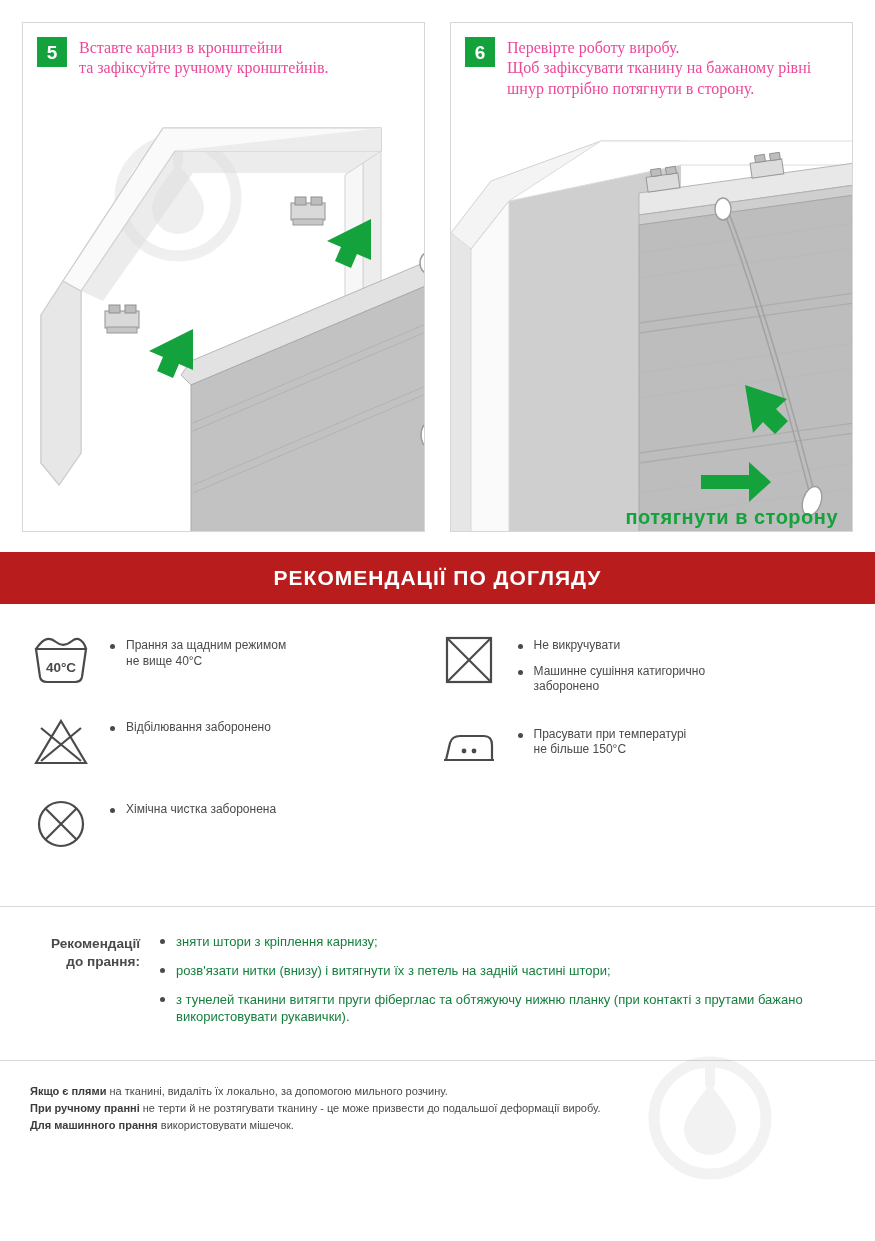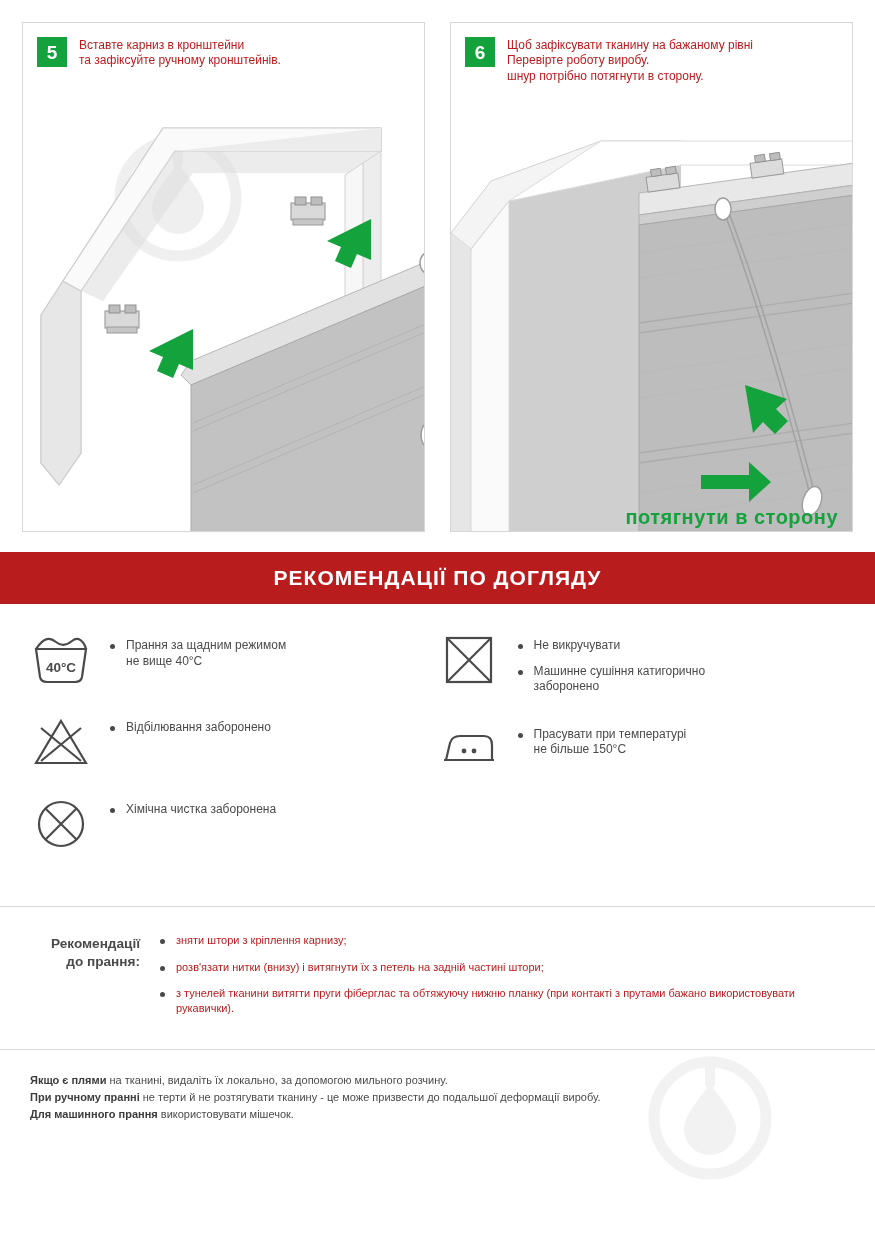--- a/index.html
+++ b/index.html
@@ -47,25 +47,26 @@
     background: #14a23c;
     color: #fff;
     font-size: 19px;
     font-weight: bold;
     display: flex;
     align-items: center;
     justify-content: center;
     line-height: 1;
   }
   .step-text {
-    font-size: 12px;
+    font-size: 16px;
     line-height: 1.28;
-    color: #b91c1c;
+    color: #ec4899;
     padding-top: 1px;
     max-width: 330px;
+    font-family: Liberation Serif, serif;
   }
   .step-text .just { text-align: justify; }
 
   .art {
     position: absolute;
     inset: 0;
     z-index: 1;
   }
   .pull-label {
     position: absolute;
@@ -150,23 +151,23 @@
     font-size: 13.6px;
     font-weight: bold;
     color: #4a4a4a;
     line-height: 1.3;
     padding-top: 2px;
   }
   .wash-list { flex: 1; padding-left: 12px; }
   .wash-li {
     position: relative;
     padding-left: 16px;
-    font-size: 11px;
+    font-size: 13px;
     line-height: 1.32;
-    color: #b91c1c;
+    color: #15803d;
     margin-bottom: 12px;
   }
   .wash-li::before {
     content: "";
     position: absolute;
     left: 0; top: 6px;
     width: 5px; height: 5px;
     border-radius: 50%;
     background: #4a4a4a;
   }
@@ -333,22 +334,22 @@
           <path d="M294 362 l8 48 l10 -11 l12 12 l13 -13 l-12 -12 l11 -10 z"></path>
         </g>
         <g fill="#14a23c">
           <path d="M250 452 l0 0 l48 0 l0 -13 l22 20 l-22 20 l0 -13 l-48 0 z"></path>
         </g>
       </svg>
 
       <div class="step-head">
         <div class="step-num">6</div>
         <div class="step-text">
+          <div>Перевірте роботу виробу.</div>
           <div>Щоб зафіксувати тканину на бажаному рівні</div>
-          <div>Перевірте роботу виробу.</div>
           <div>шнур потрібно потягнути в сторону.</div>
         </div>
       </div>
       <div class="pull-label">потягнути в сторону</div>
     </div>
   </div>
 
   <div class="care-banner">РЕКОМЕНДАЦІЇ ПО ДОГЛЯДУ</div>
 
   <div class="care-grid">

